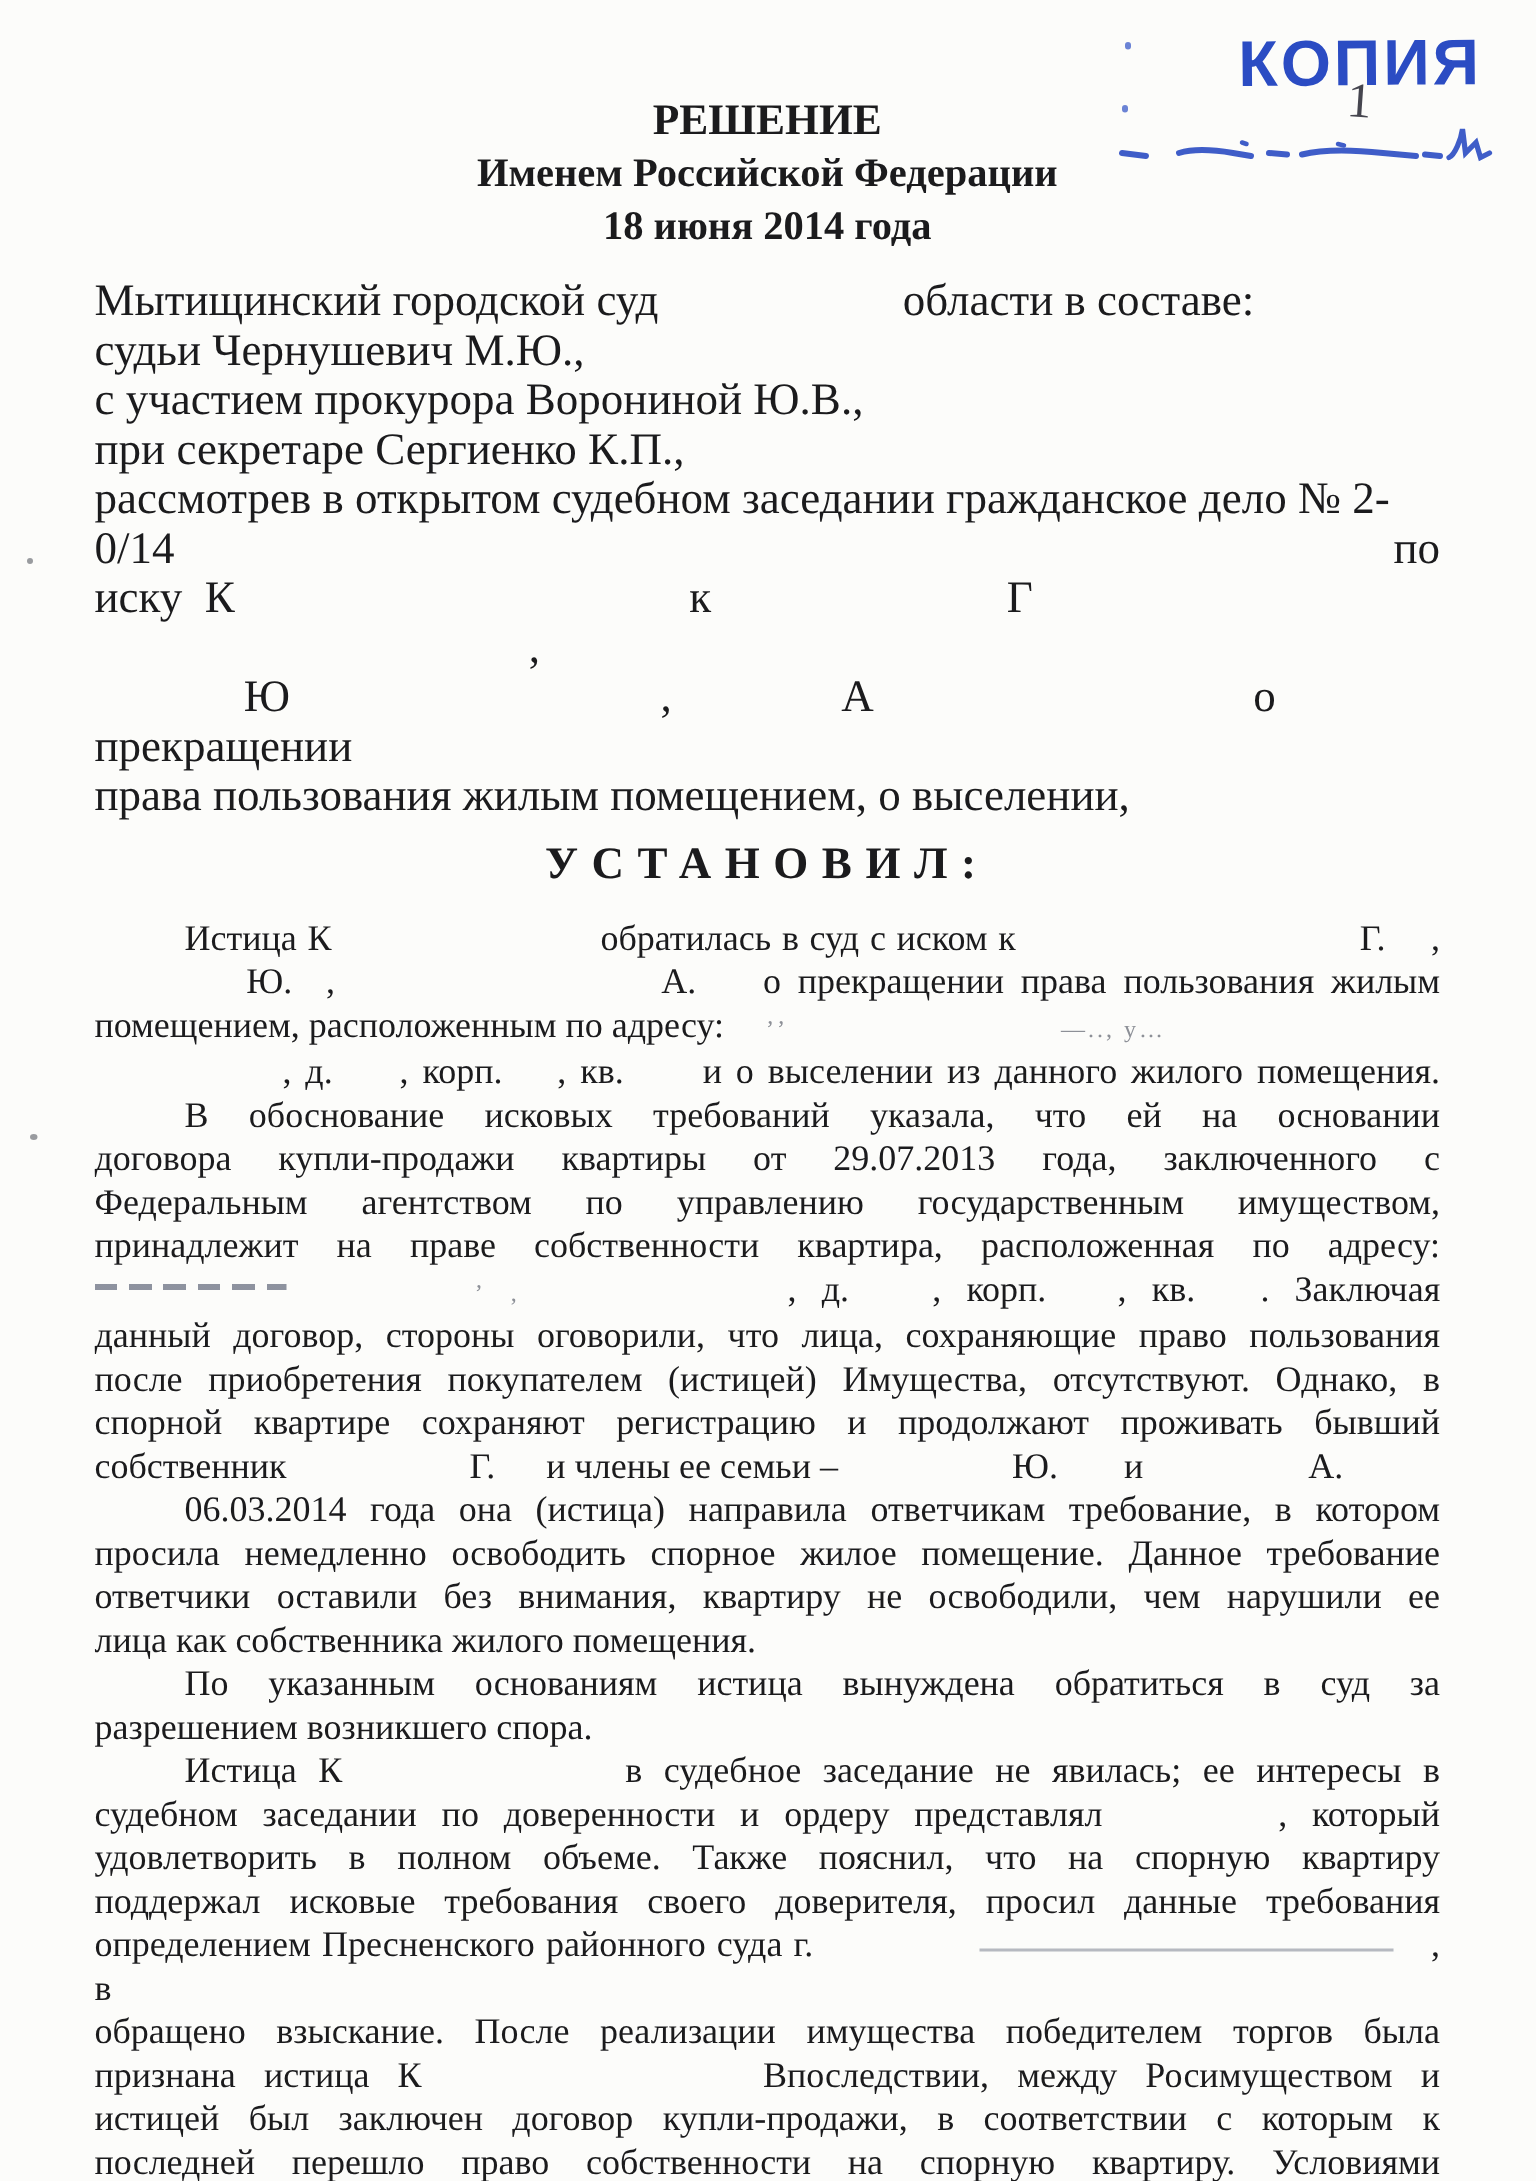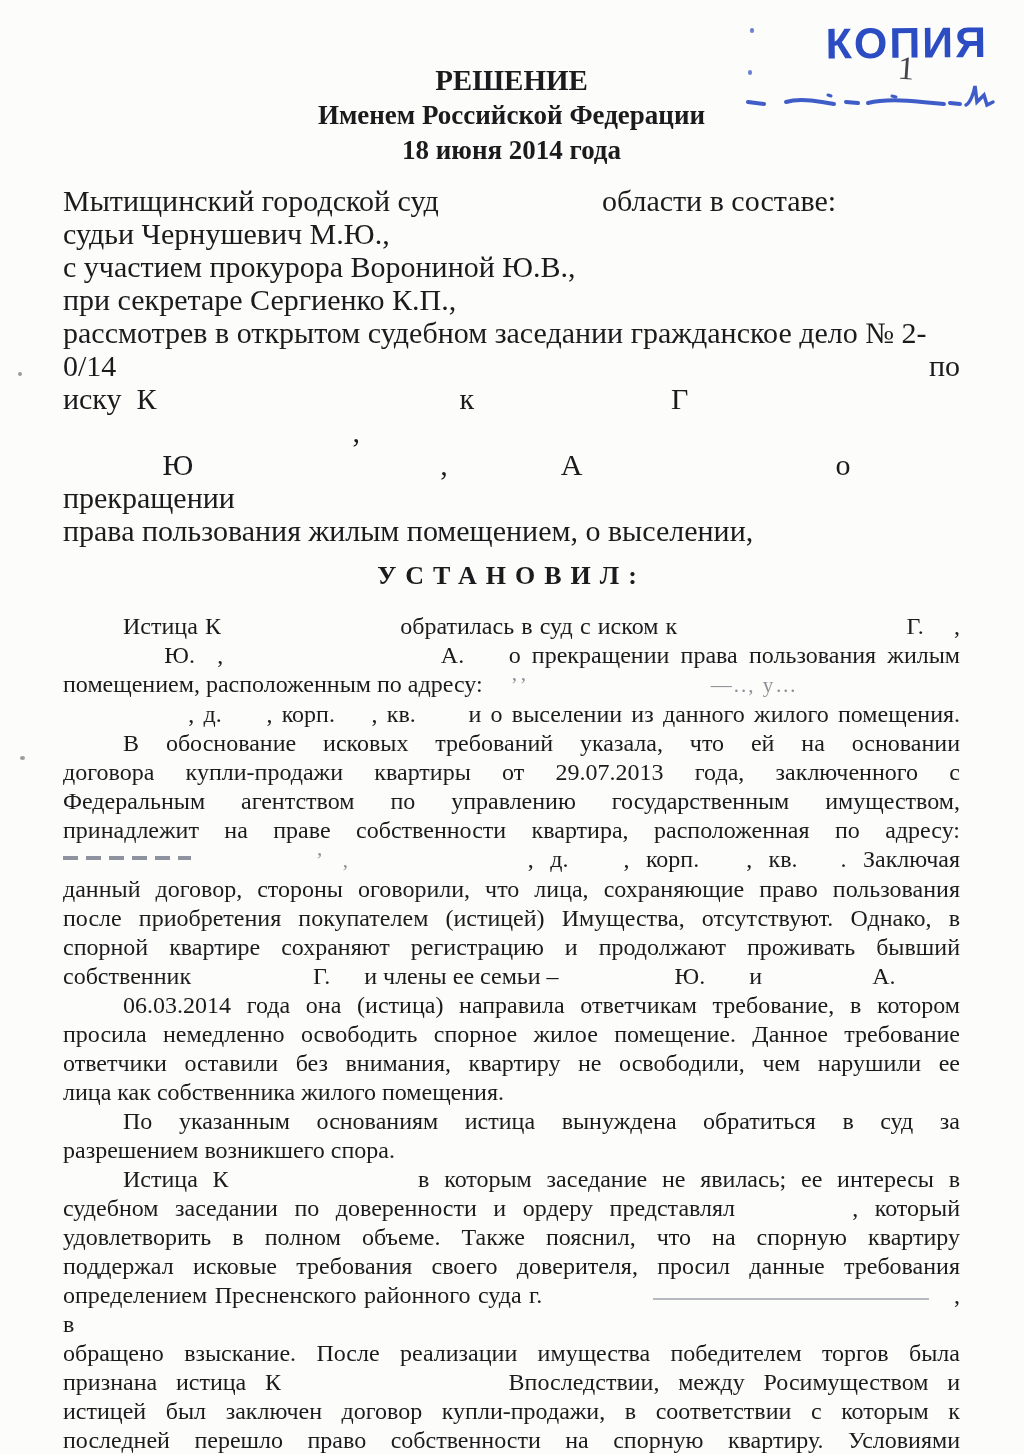--- a/index.html
+++ b/index.html
@@ -10,25 +10,25 @@
     background:#fcfcfa;
     overflow:hidden;
     font-family:"Liberation Serif","DejaVu Serif",serif;
     color:#1b1b1d;
   }
   .doc-text{padding:62px 64px 0 63px;}
   .line{font-size:24px;line-height:29px;min-height:29px;text-align:left;overflow:hidden;}
   .line.intro{font-size:30px;line-height:33px;min-height:33px;}
   .line.title1{font-size:29px;line-height:36px;min-height:36px;font-weight:bold;text-align:center;}
   .line.title2{font-size:27px;line-height:35px;min-height:35px;font-weight:bold;text-align:center;}
-  .line.heading{font-size:26px;line-height:33px;min-height:33px;font-weight:bold;text-align:center;letter-spacing:9px;}
+  .line.heading{font-size:30px;line-height:33px;min-height:33px;font-weight:bold;text-align:center;letter-spacing:9px;}
   .line.just{text-align:justify;text-align-last:justify;}
   .seg{white-space:pre-wrap;}
   .gap{display:inline-block;height:2px;}
-  .marks{color:#8d9097;font-size:21px;letter-spacing:2px;}
+  .marks{color:#8d9097;font-size:16px;letter-spacing:2px;}
   .dashes{
     display:inline-block;height:4px;vertical-align:7px;opacity:.8;
     background:repeating-linear-gradient(90deg,#727888 0 15px,rgba(0,0,0,0) 15px 23px);
   }
   .underline-mark{display:inline-block;height:2px;vertical-align:3px;background:#a9adb5;opacity:.85;}
 
   
   .stamp{position:absolute;top:20px;right:26px;width:250px;height:92px;}
   .stamp-text{
     font-family:"Liberation Sans","DejaVu Sans",sans-serif;
@@ -97,21 +97,21 @@
       <div class="line body just"><span class="seg">данный договор, стороны оговорили, что лица, сохраняющие право пользования</span> </div>
       <div class="line body just"><span class="seg">после приобретения покупателем (истицей) Имущества, отсутствуют. Однако, в</span> </div>
       <div class="line body just"><span class="seg">спорной квартире сохраняют регистрацию и продолжают проживать бывший</span> </div>
       <div class="line body"><span class="seg">собственник</span> <span class="gap" style="width: 110px;"></span> <span class="seg">Г.</span> <span class="gap" style="width: 22px;"></span> <span class="seg">и члены ее семьи –</span> <span class="gap" style="width: 104px;"></span> <span class="seg">Ю.</span> <span class="gap" style="width: 32px;"></span> <span class="seg">и</span> <span class="gap" style="width: 98px;"></span> <span class="seg">А.</span> </div>
       <div class="line body just" style="padding-left: 60px;"><span class="seg">06.03.2014 года она (истица) направила ответчикам требование, в котором</span> </div>
       <div class="line body just"><span class="seg">просила немедленно освободить спорное жилое помещение. Данное требование</span> </div>
       <div class="line body just"><span class="seg">ответчики оставили без внимания, квартиру не освободили, чем нарушили ее</span> </div>
       <div class="line body"><span class="seg">лица как собственника жилого помещения.</span> </div>
       <div class="line body just" style="padding-left: 60px;"><span class="seg">По указанным основаниям истица вынуждена обратиться в суд за</span> </div>
       <div class="line body"><span class="seg">разрешением возникшего спора.</span> </div>
-      <div class="line body just" style="padding-left: 60px;"><span class="seg">Истица К</span> <span class="gap" style="width: 160px;"></span> <span class="seg">в которым заседание не явилась; ее интересы в</span> </div>
+      <div class="line body just" style="padding-left: 60px;"><span class="seg">Истица К</span> <span class="gap" style="width: 160px;"></span> <span class="seg">в судебное заседание не явилась; ее интересы в</span> </div>
       <div class="line body just"><span class="seg">судебном заседании по доверенности и ордеру представлял</span> <span class="gap" style="width: 84px;"></span> <span class="seg">, который</span> </div>
       <div class="line body just"><span class="seg">удовлетворить в полном объеме. Также пояснил, что на спорную квартиру</span> </div>
       <div class="line body just"><span class="seg">поддержал исковые требования своего доверителя, просил данные требования</span> </div>
       <div class="line body just"><span class="seg">определением Пресненского районного суда г.</span> <span class="gap" style="width: 96px;"></span> <span class="underline-mark" style="width: 276px;"></span> <span class="gap" style="width: 10px;"></span> <span class="seg">, в</span> </div>
       <div class="line body just"><span class="seg">обращено взыскание. После реализации имущества победителем торгов была</span> </div>
       <div class="line body just"><span class="seg">признана истица К</span> <span class="gap" style="width: 190px;"></span> <span class="seg">Впоследствии, между Росимуществом и</span> </div>
       <div class="line body just"><span class="seg">истицей был заключен договор купли-продажи, в соответствии с которым к</span> </div>
       <div class="line body just"><span class="seg">последней перешло право собственности на спорную квартиру. Условиями</span> </div>
       <div class="line body just"> </div>
     </div>

